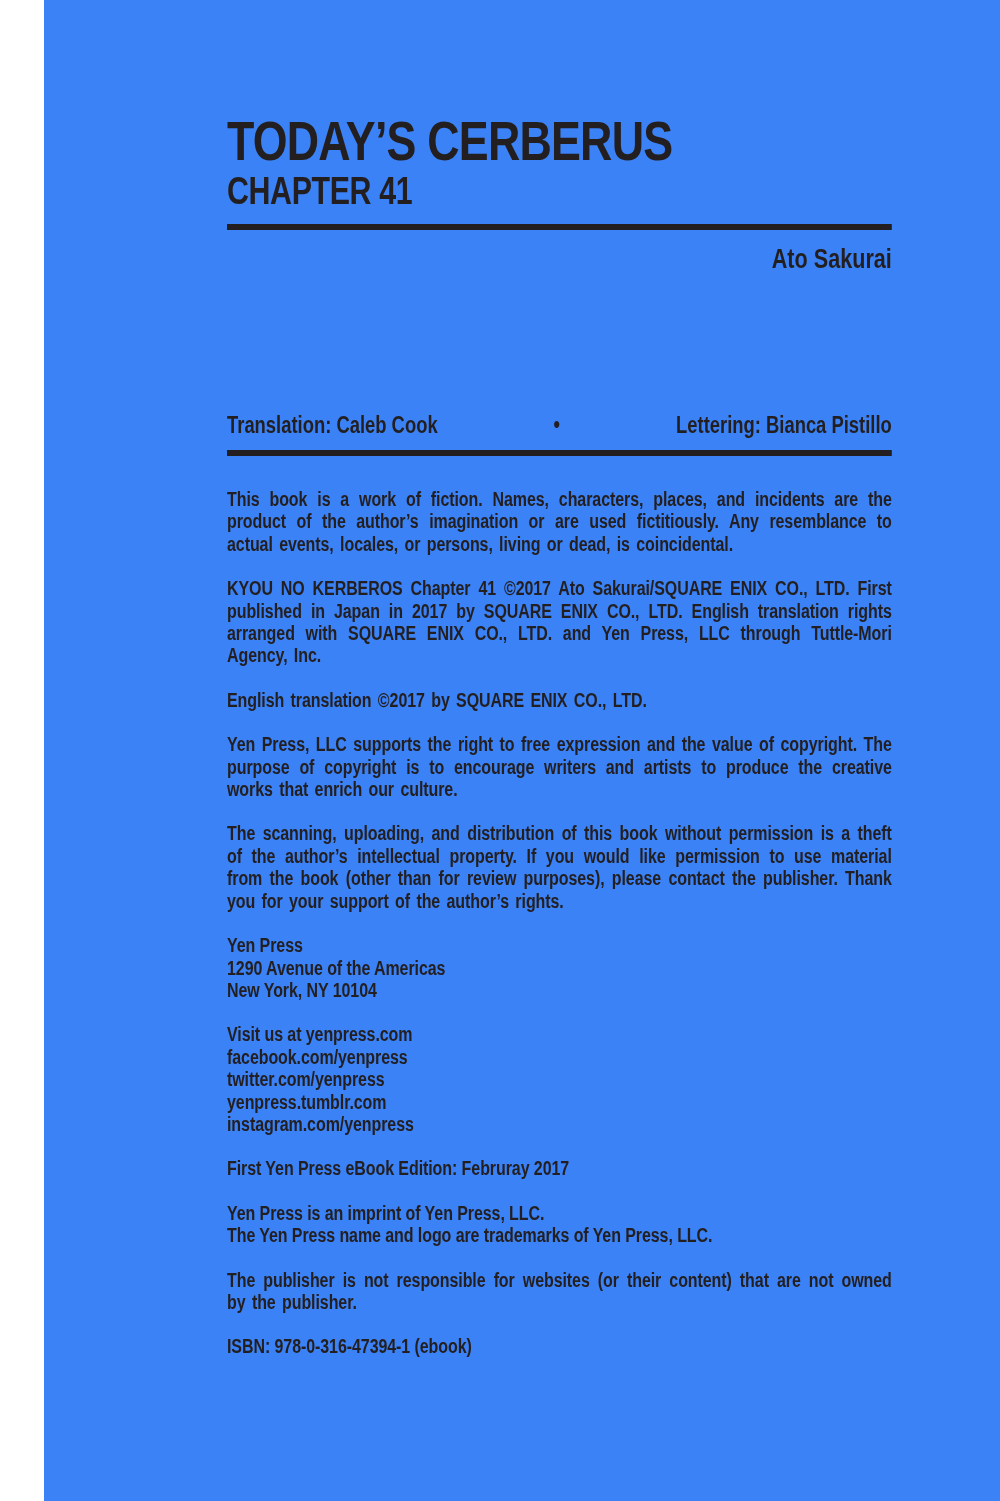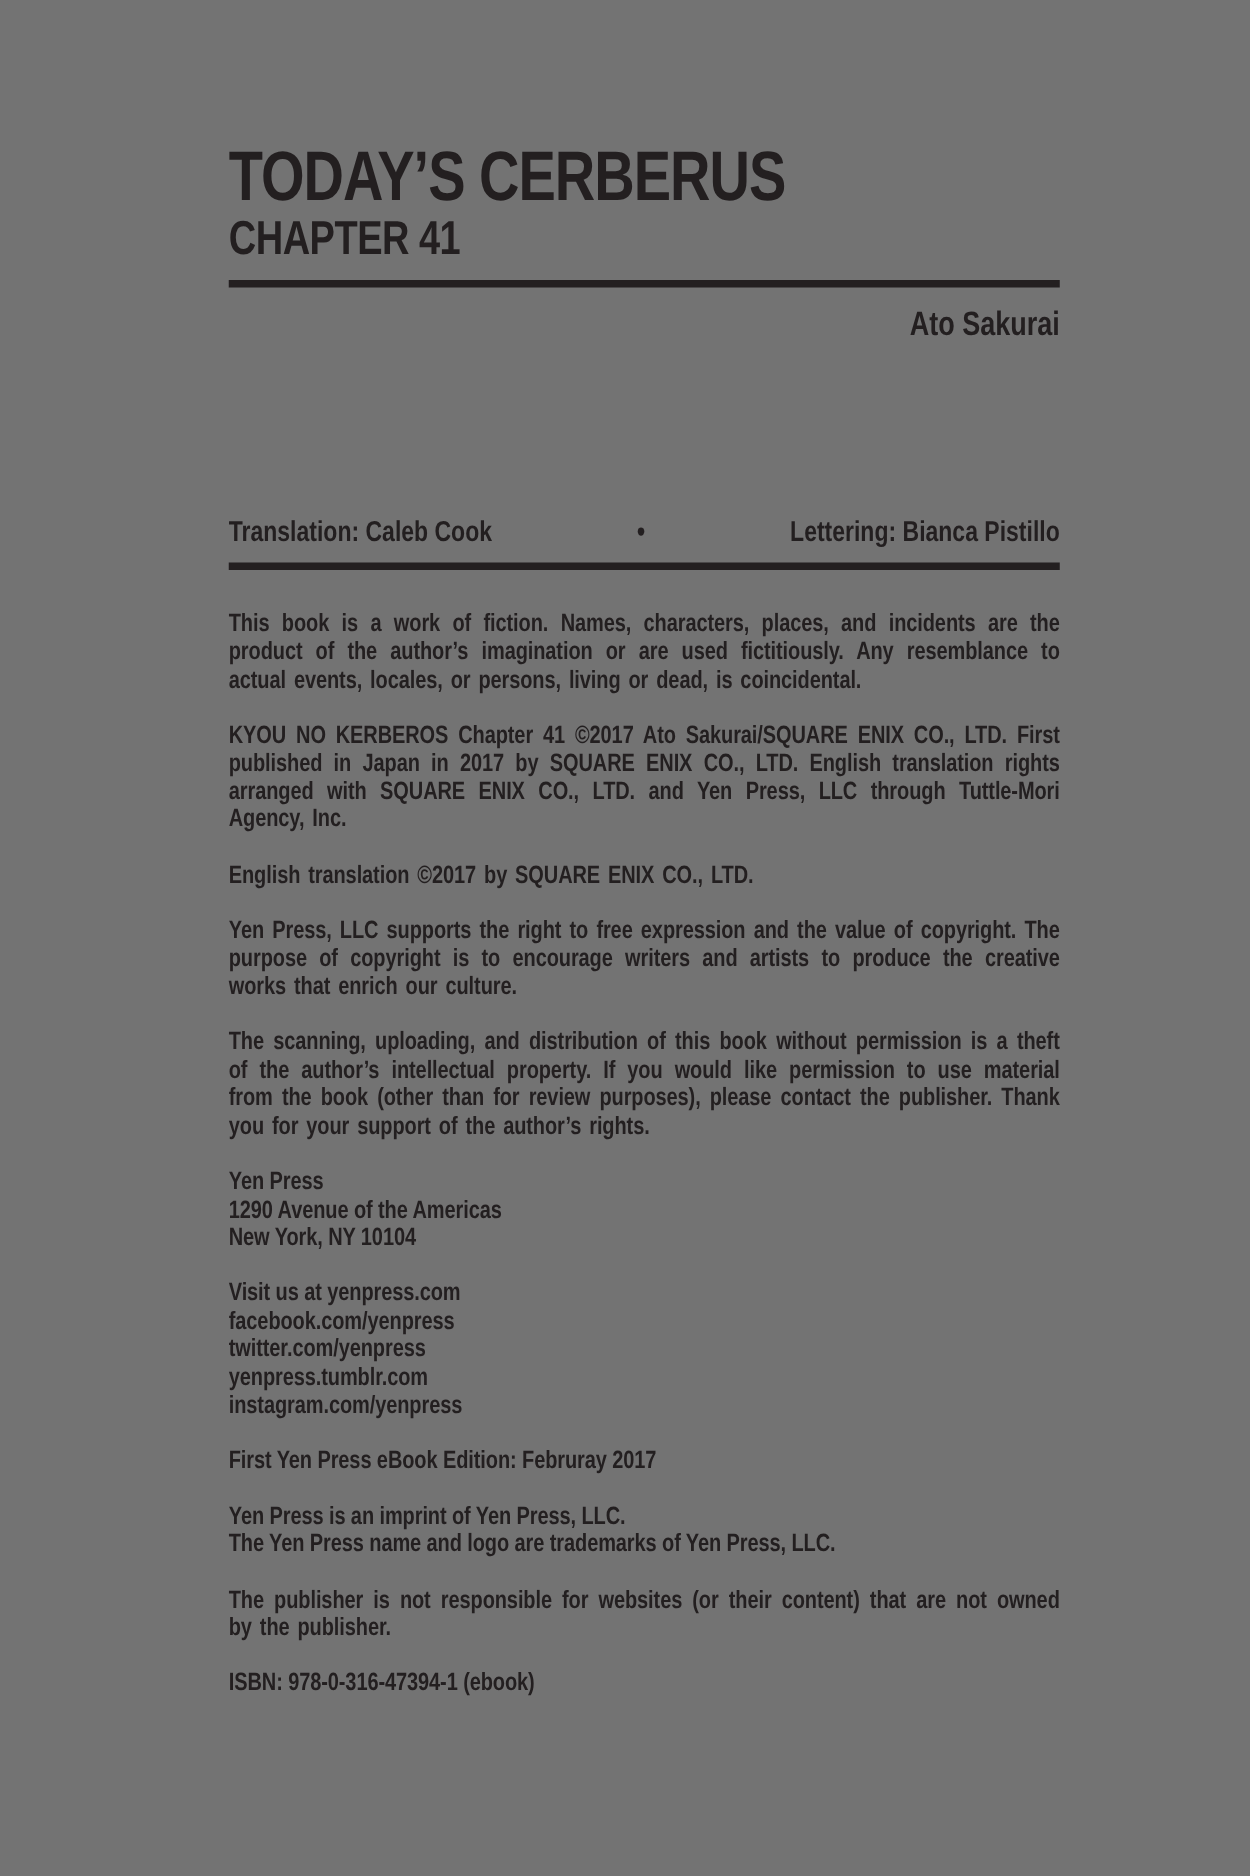--- a/index.html
+++ b/index.html
@@ -10,21 +10,22 @@
   body {
     width: 1000px;
     height: 1501px;
     position: relative;
     font-family: "Liberation Sans", sans-serif;
     overflow: hidden;
   }
   .page {
     position: absolute;
     inset: 0;
-    background: #737373;
+    background: #3b82f6;
+    margin-left: 44px;
   }
   .content {
     position: absolute;
     left: 183px;
     top: 0;
     width: 831px;               
     transform: scaleX(0.80);
     transform-origin: top left;
     color: #231f20;
     font-weight: bold;

